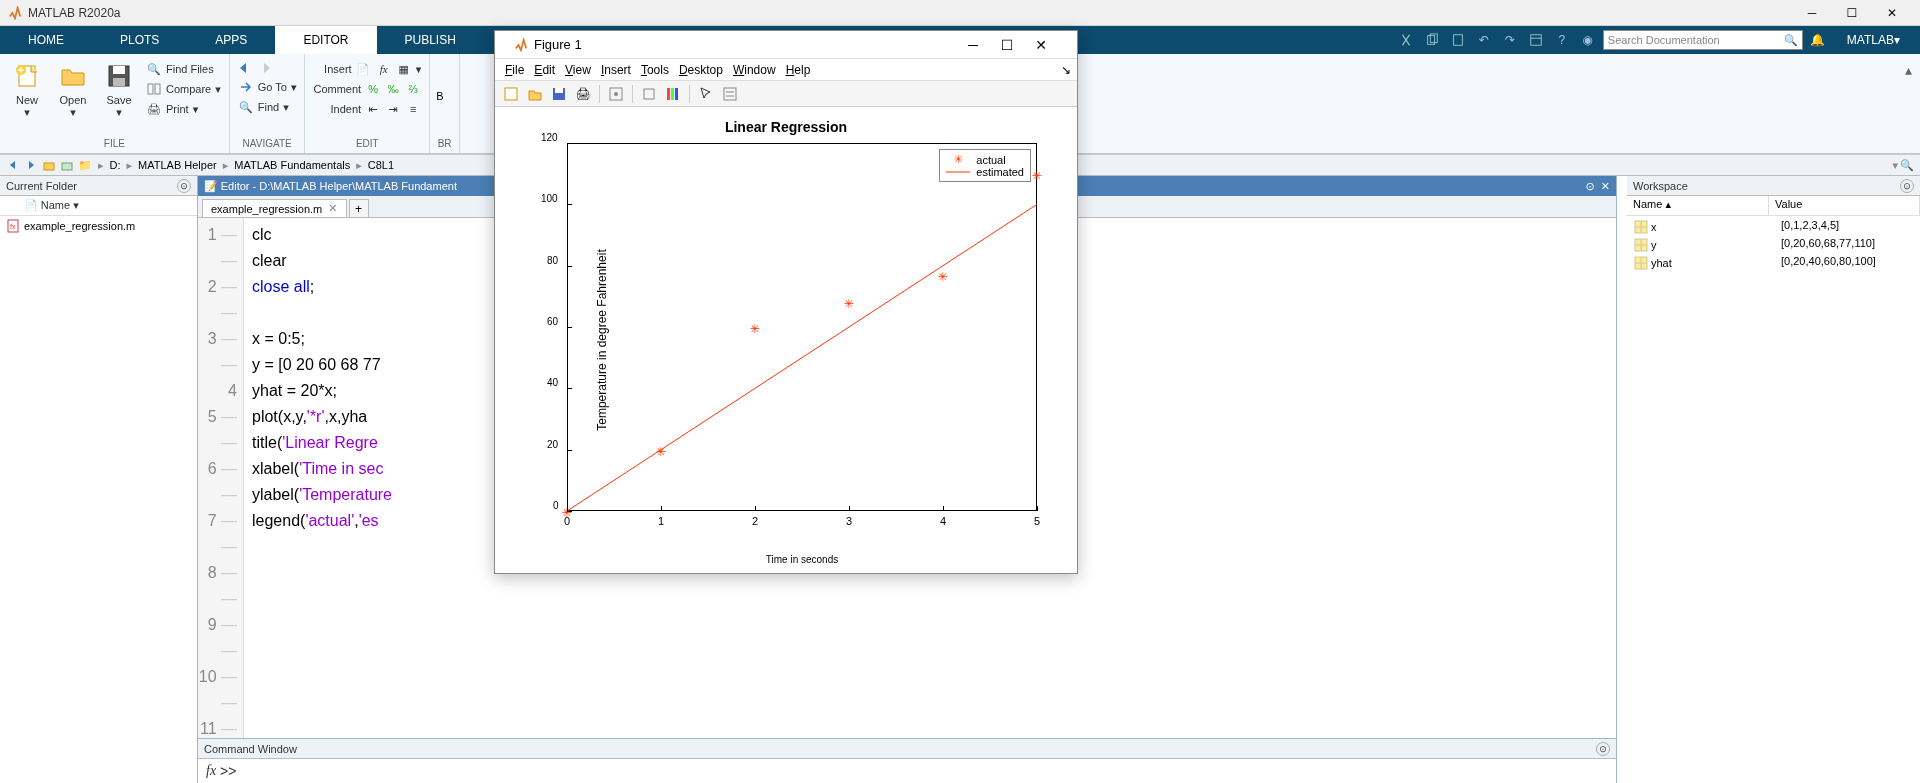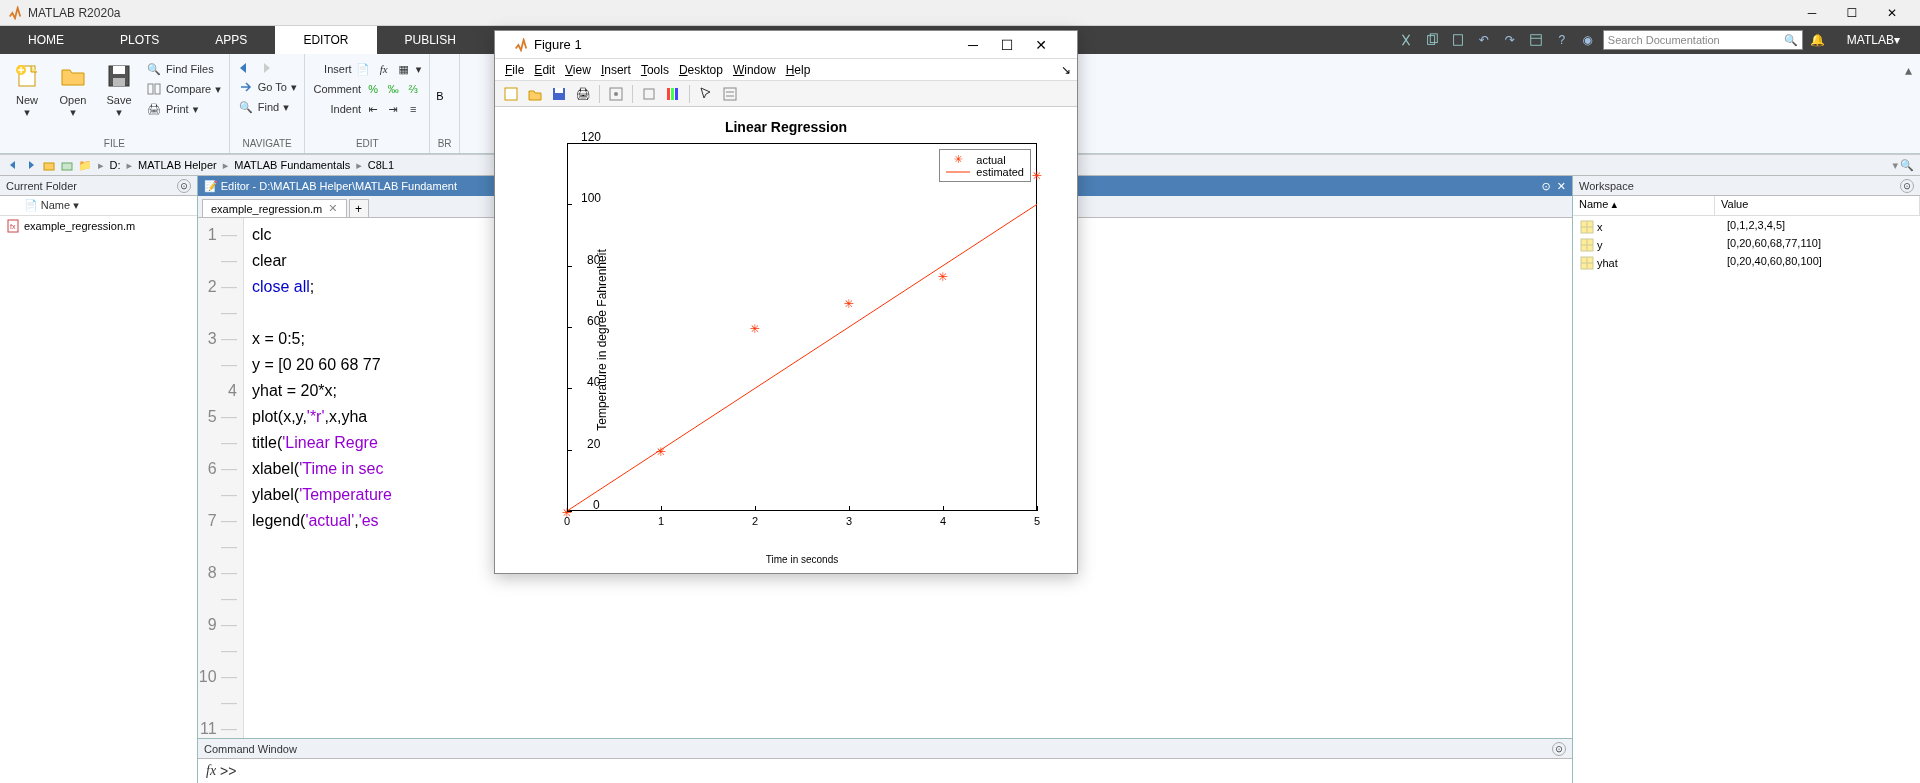--- a/index.html
+++ b/index.html
@@ -5,21 +5,21 @@
 * { margin: 0; padding: 0; box-sizing: border-box; font-family: "Segoe UI", Arial, sans-serif; }
 body { width: 1920px; height: 783px; overflow: hidden; background: #fff; font-size: 12px; }
 
 
 .titlebar { height: 26px; background: #f0f0f0; display: flex; align-items: center; padding: 0 8px; border-bottom: 1px solid #d0d0d0; }
 .titlebar .mlogo { width: 14px; height: 14px; margin-right: 6px; }
 .titlebar .title { flex: 1; font-size: 12px; color: #333; }
 .titlebar .winbtn { width: 40px; height: 26px; display: flex; align-items: center; justify-content: center; cursor: pointer; }
 
 
-.ribbon-tabs { height: 28px; background: #404040; display: flex; align-items: stretch; }
+.ribbon-tabs { height: 28px; background: #0c4a6e; display: flex; align-items: stretch; }
 .ribbon-tab { padding: 0 28px; display: flex; align-items: center; color: #fff; font-size: 12px; cursor: pointer; }
 .ribbon-tab.active { background: #fff; color: #000; }
 .ribbon-tabs .spacer { flex: 1; }
 .ribbon-icons { display: flex; align-items: center; gap: 4px; padding-right: 6px; }
 .ribbon-icons .ri { width: 22px; height: 22px; display: flex; align-items: center; justify-content: center; color: #a0c0e0; cursor: pointer; }
 .search-doc { width: 200px; height: 20px; background: #fff; border: 1px solid #888; display: flex; align-items: center; padding: 0 4px; font-size: 11px; color: #888; }
 .matlab-drop { color: #fff; padding: 0 14px; display: flex; align-items: center; cursor: pointer; font-size: 12px; }
 
 
 .toolstrip { height: 100px; background: #f5f8fc; border-bottom: 1px solid #bcc; display: flex; }
@@ -67,21 +67,21 @@
 .code { flex:1; padding:4px 8px; font-family:Consolas,monospace; font-size:16px; line-height:26px; color:#000; white-space:pre; overflow:hidden; }
 .code .kw { color:#0000cc; }
 .code .str { color:#9400d3; }
 
 
 .cw-panel { border-top:1px solid #9bb; }
 .cw-body { padding:4px 8px; font-family:Consolas,monospace; font-size:14px; color:#333; display:flex; align-items:center; gap:4px; }
 .cw-body .fx { font-style:italic; font-family:serif; }
 
 
-.ws-panel { width: 348px; border-left:1px solid #9bb; border-right:none; }
+.ws-panel { width: 304px; border-left:1px solid #9bb; border-right:none;padding-left:10px; }
 .ws-cols { height:20px; border-bottom:1px solid #ddd; display:flex; font-size:11px; }
 .ws-cols > div { padding:2px 6px; border-right:1px solid #ddd; }
 .ws-body { flex:1; padding:2px 0; }
 .ws-row { display:flex; font-size:11px; padding:0 0; cursor:pointer; }
 .ws-row > div { padding:1px 6px; }
 .ws-row .ic { width:16px; height:16px; margin-right:2px; display:inline-flex; align-items:center; justify-content:center; }
 .ws-namecol { width:148px; display:flex; align-items:center; }
 .ws-valcol { flex:1; }
 
 
@@ -94,21 +94,21 @@
 .fig-menubar .mi { padding:0 4px; cursor:pointer; }
 .fig-menubar .mi u { text-decoration:underline; }
 .fig-toolbar { height:26px; display:flex; align-items:center; gap:4px; padding:0 6px; border-bottom:1px solid #ccc; background:#f5f5f5; }
 .fig-toolbar .tb { width:20px; height:20px; display:flex; align-items:center; justify-content:center; cursor:pointer; }
 .fig-toolbar .sep { width:1px; height:18px; background:#ccc; margin:0 2px; }
 .fig-plot { flex:1; position:relative;padding-left:32px; }
 .axes-box { position:absolute; left:72px; top:36px; width:470px; height:368px; border:1px solid #000; }
 .plot-title { position:absolute; left:0; right:0; top:12px; text-align:center; font-size:14px; font-weight:bold; }
 .ylabel { position:absolute; left:16px; top:50%; transform:translateY(-50%) rotate(-90deg); transform-origin:center; font-size:12px; white-space:nowrap; }
 .xlabel { position:absolute; left:72px; width:470px; bottom:8px; text-align:center; font-size:10px; }
-.ytick { position:absolute; right:472px; font-size:12px; transform:translateY(-50%);margin-left:40px; }
+.ytick { position:absolute; right:472px; font-size:10px; transform:translateY(-50%); }
 .legend { position:absolute; right:46px; top:42px; background:#fff; border:1px solid #888; padding:3px 6px; font-size:11px; }
 .legend .lrow { display:flex; align-items:center; gap:6px; }
 .legend .lsym { width:24px; text-align:center; color:#ff3300; }
 .actual-pt { position:absolute; color:#ff3300; font-size:16px; transform:translate(-50%,-50%); font-weight:bold; font-family:monospace; }
 
 
 svg { display:block; }
 
 
 .mlogo-svg { width:14px; height:14px; }

